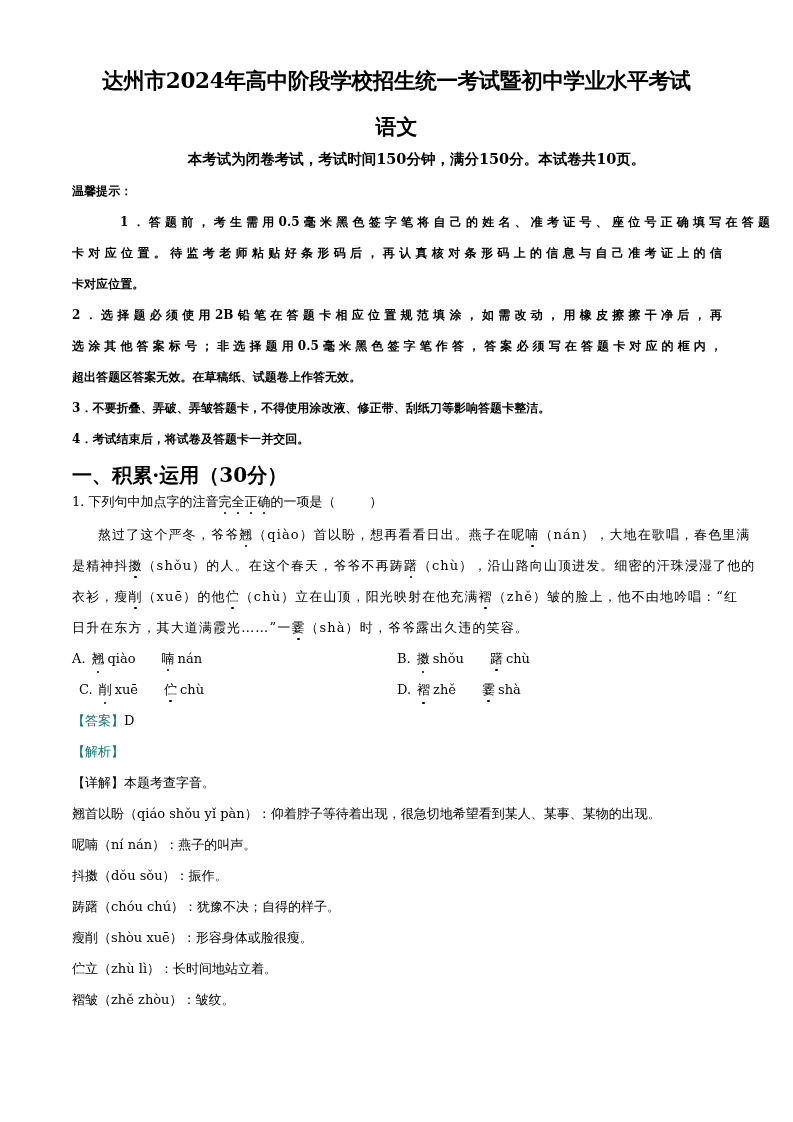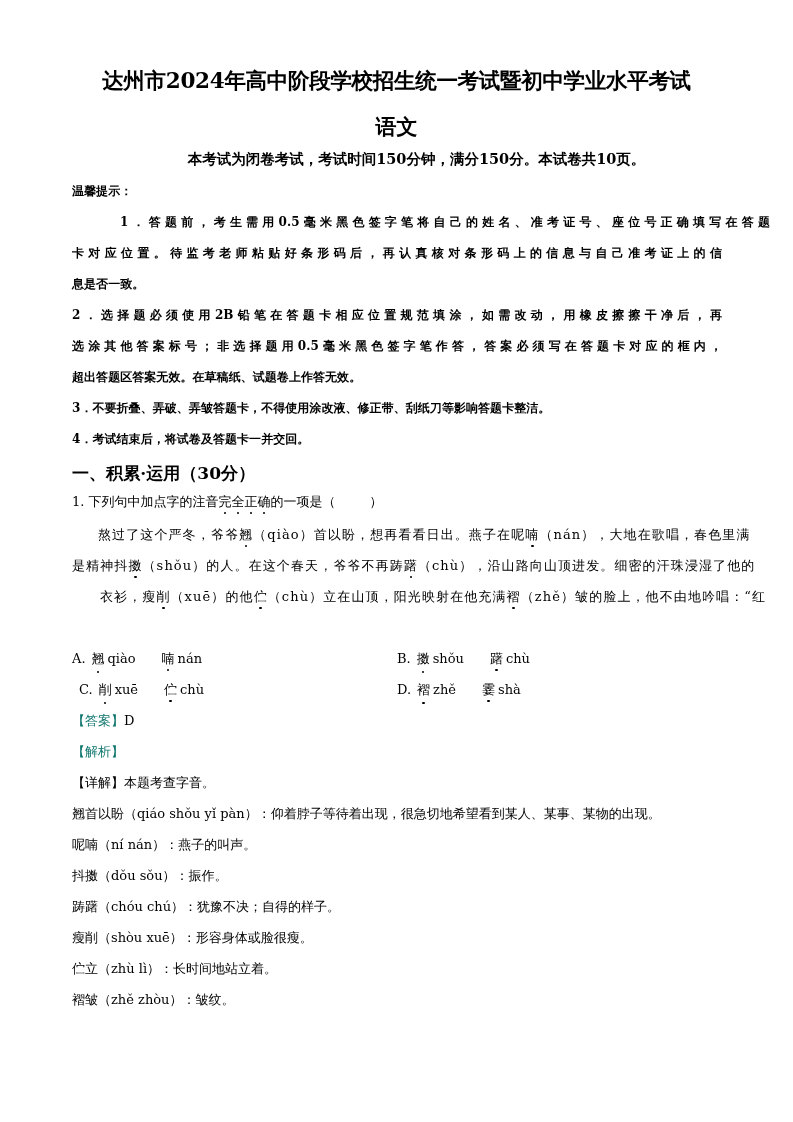--- a/index.html
+++ b/index.html
@@ -48,37 +48,38 @@
 
 <div class="page">
 
   <div class="title">达州市2024年高中阶段学校招生统一考试暨初中学业水平考试</div>
   <div class="subject">语文</div>
   <div class="exam-note">本考试为闭卷考试，考试时间150分钟，满分150分。本试卷共10页。</div>
 
   <div class="bold-line" style="top:183px;">温馨提示：</div>
   <div class="bold-line justify" style="top:214px;margin-left:48px;">1．答题前，考生需用0.5毫米黑色签字笔将自己的姓名、准考证号、座位号正确填写在答题</div>
   <div class="bold-line justify" style="top:245px;">卡对应位置。待监考老师粘贴好条形码后，再认真核对条形码上的信息与自己准考证上的信</div>
-  <div class="bold-line" style="top:276px;">息是否一致。</div>
+  <div class="bold-line" style="top:276px;">卡对应位置。</div>
   <div class="bold-line justify" style="top:307px;">2．选择题必须使用2B铅笔在答题卡相应位置规范填涂，如需改动，用橡皮擦擦干净后，再</div>
   <div class="bold-line justify" style="top:338px;">选涂其他答案标号；非选择题用0.5毫米黑色签字笔作答，答案必须写在答题卡对应的框内，</div>
   <div class="bold-line" style="top:369px;">超出答题区答案无效。在草稿纸、试题卷上作答无效。</div>
   <div class="bold-line" style="top:400px;">3．不要折叠、弄破、弄皱答题卡，不得使用涂改液、修正带、刮纸刀等影响答题卡整洁。</div>
   <div class="bold-line" style="top:431px;">4．考试结束后，将试卷及答题卡一并交回。</div>
 
-  <div class="bold-line" style="top:462px;font-size:17px;">一、积累·运用（30分）</div>
+  <div class="bold-line" style="top:462px;font-size:20px;">一、积累·运用（30分）</div>
 
   <div class="reg-line" style="top:493px;">
     <span>1.</span>
     <span>下列句中加点字的注音</span><span class="dotted-run" id="stem-dotted"><span class="dot">完</span><span class="dot">全</span><span class="dot">正</span><span class="dot">确</span></span><span>的一项是（</span><span class="blank"></span><span>）</span>
   </div>
 
   <div class="passage" style="top:526px;padding-left:26px;width:624px;" id="pl1"><span>熬过了这个严冬，爷爷</span><span class="dot">翘</span><span>（qiào）首以盼，想再看看日出。燕子在呢</span><span class="dot">喃</span><span>（nán），大地在歌唱，春色里满</span></div>
   <div class="passage" style="top:557px;" id="pl2"><span>是精神抖</span><span class="dot">擞</span><span>（shǒu）的人。在这个春天，爷爷不再踌</span><span class="dot">躇</span><span>（chù），沿山路向山顶进发。细密的汗珠浸湿了他的</span></div>
-  <div class="passage" style="top:588px;margin-left:28px;" id="pl3"><span>衣衫，瘦</span><span class="dot">削</span><span>（xuē）的他</span><span class="dot">伫</span><span>（chù）立在山顶，阳光映射在他充满</span><span class="dot">褶</span><span>（zhě）皱的脸上，他不由地吟唱：“红</span></div>
+  <div class="passage" style="top:588px;" id="pl3"><span>衣衫，瘦</span><span class="dot">削</span><span>（xuē）的他</span><span class="dot">伫</span><span>（chù）立在山顶，阳光映射在他充满</span><span class="dot">褶</span><span>（zhě）皱的脸上，他不由地吟唱：“红</span></div>
+  <div class="passage" style="top:619px;" id="pl4"><span>日升在东方，其大道满霞光……”一</span><span class="dot">霎</span><span>（shà）时，爷爷露出久违的笑容。</span></div>
 
   <div class="opt" style="left:72px;top:650px;">
     <span>A.</span><span class="ch dot">翘</span><span class="py">qiào</span><span class="gap"></span><span class="dot">喃</span><span class="py">nán</span>
   </div>
   <div class="opt" style="left:397px;top:650px;">
     <span>B.</span><span class="ch dot">擞</span><span class="py">shǒu</span><span class="gap"></span><span class="dot">躇</span><span class="py">chù</span>
   </div>
   <div class="opt" style="left:72px;top:681px;margin-left:7px;">
     <span>C.</span><span class="ch dot">削</span><span class="py">xuē</span><span class="gap"></span><span class="dot">伫</span><span class="py">chù</span>
   </div>

